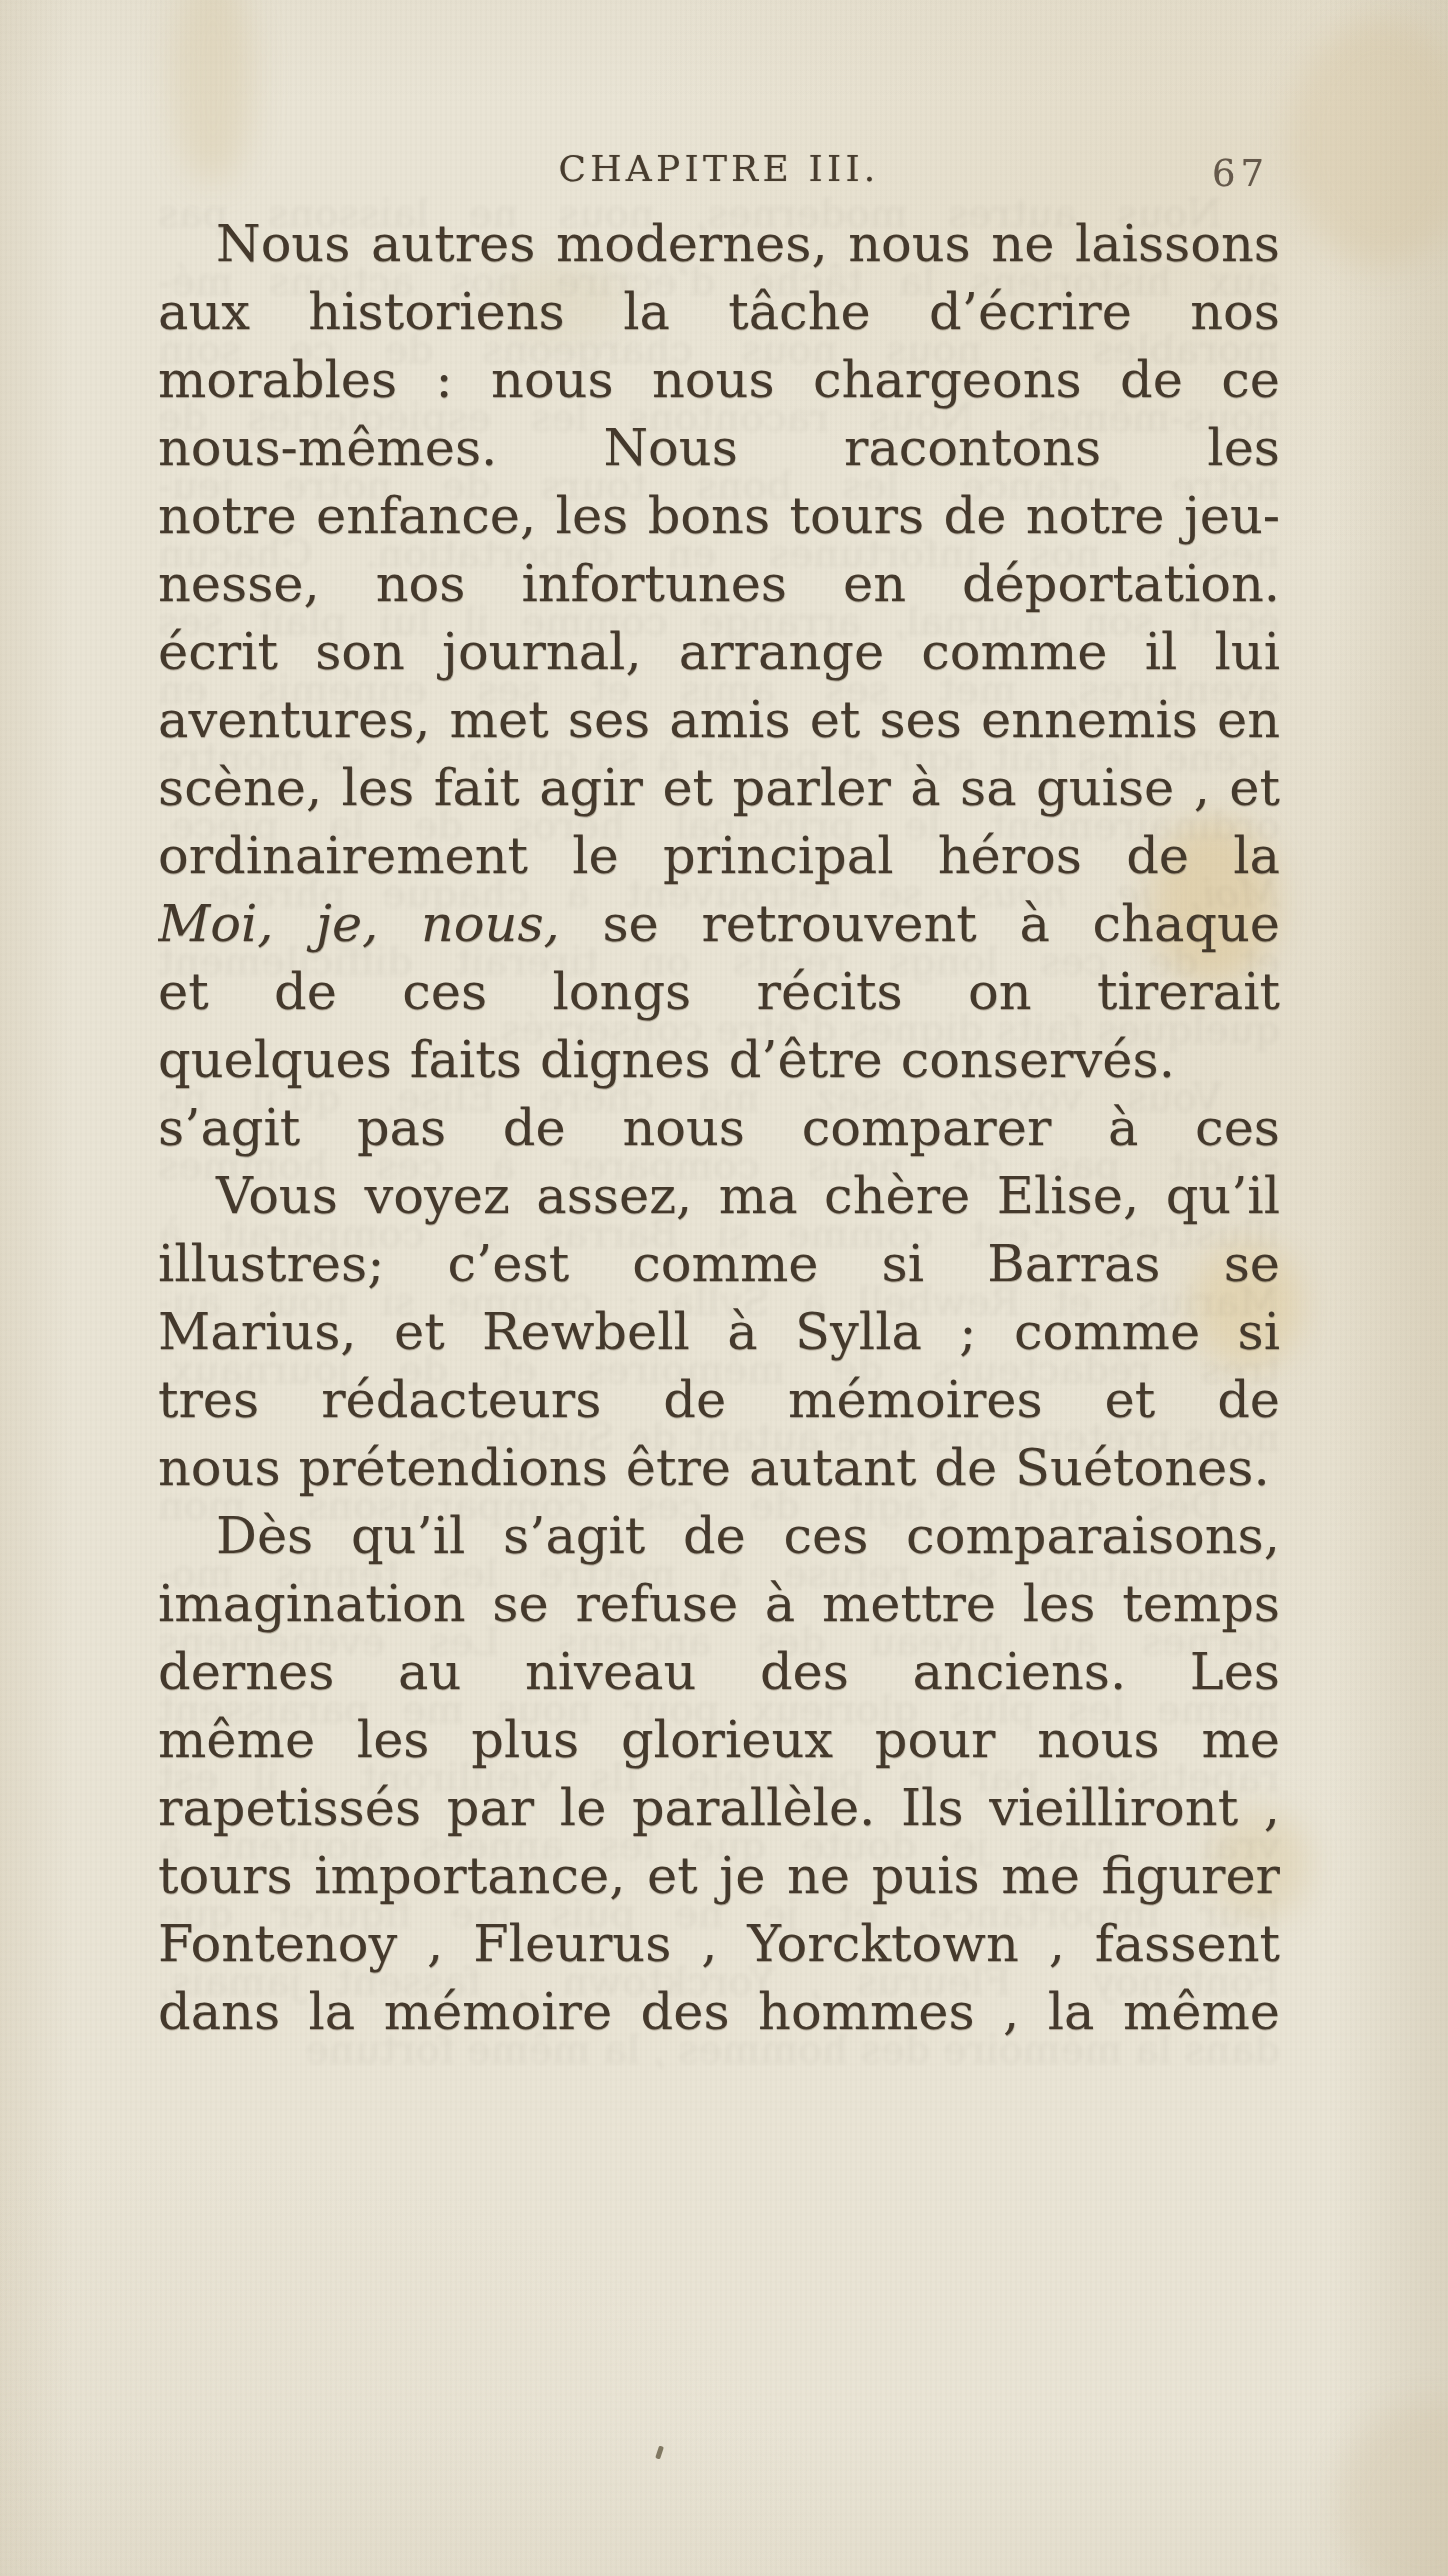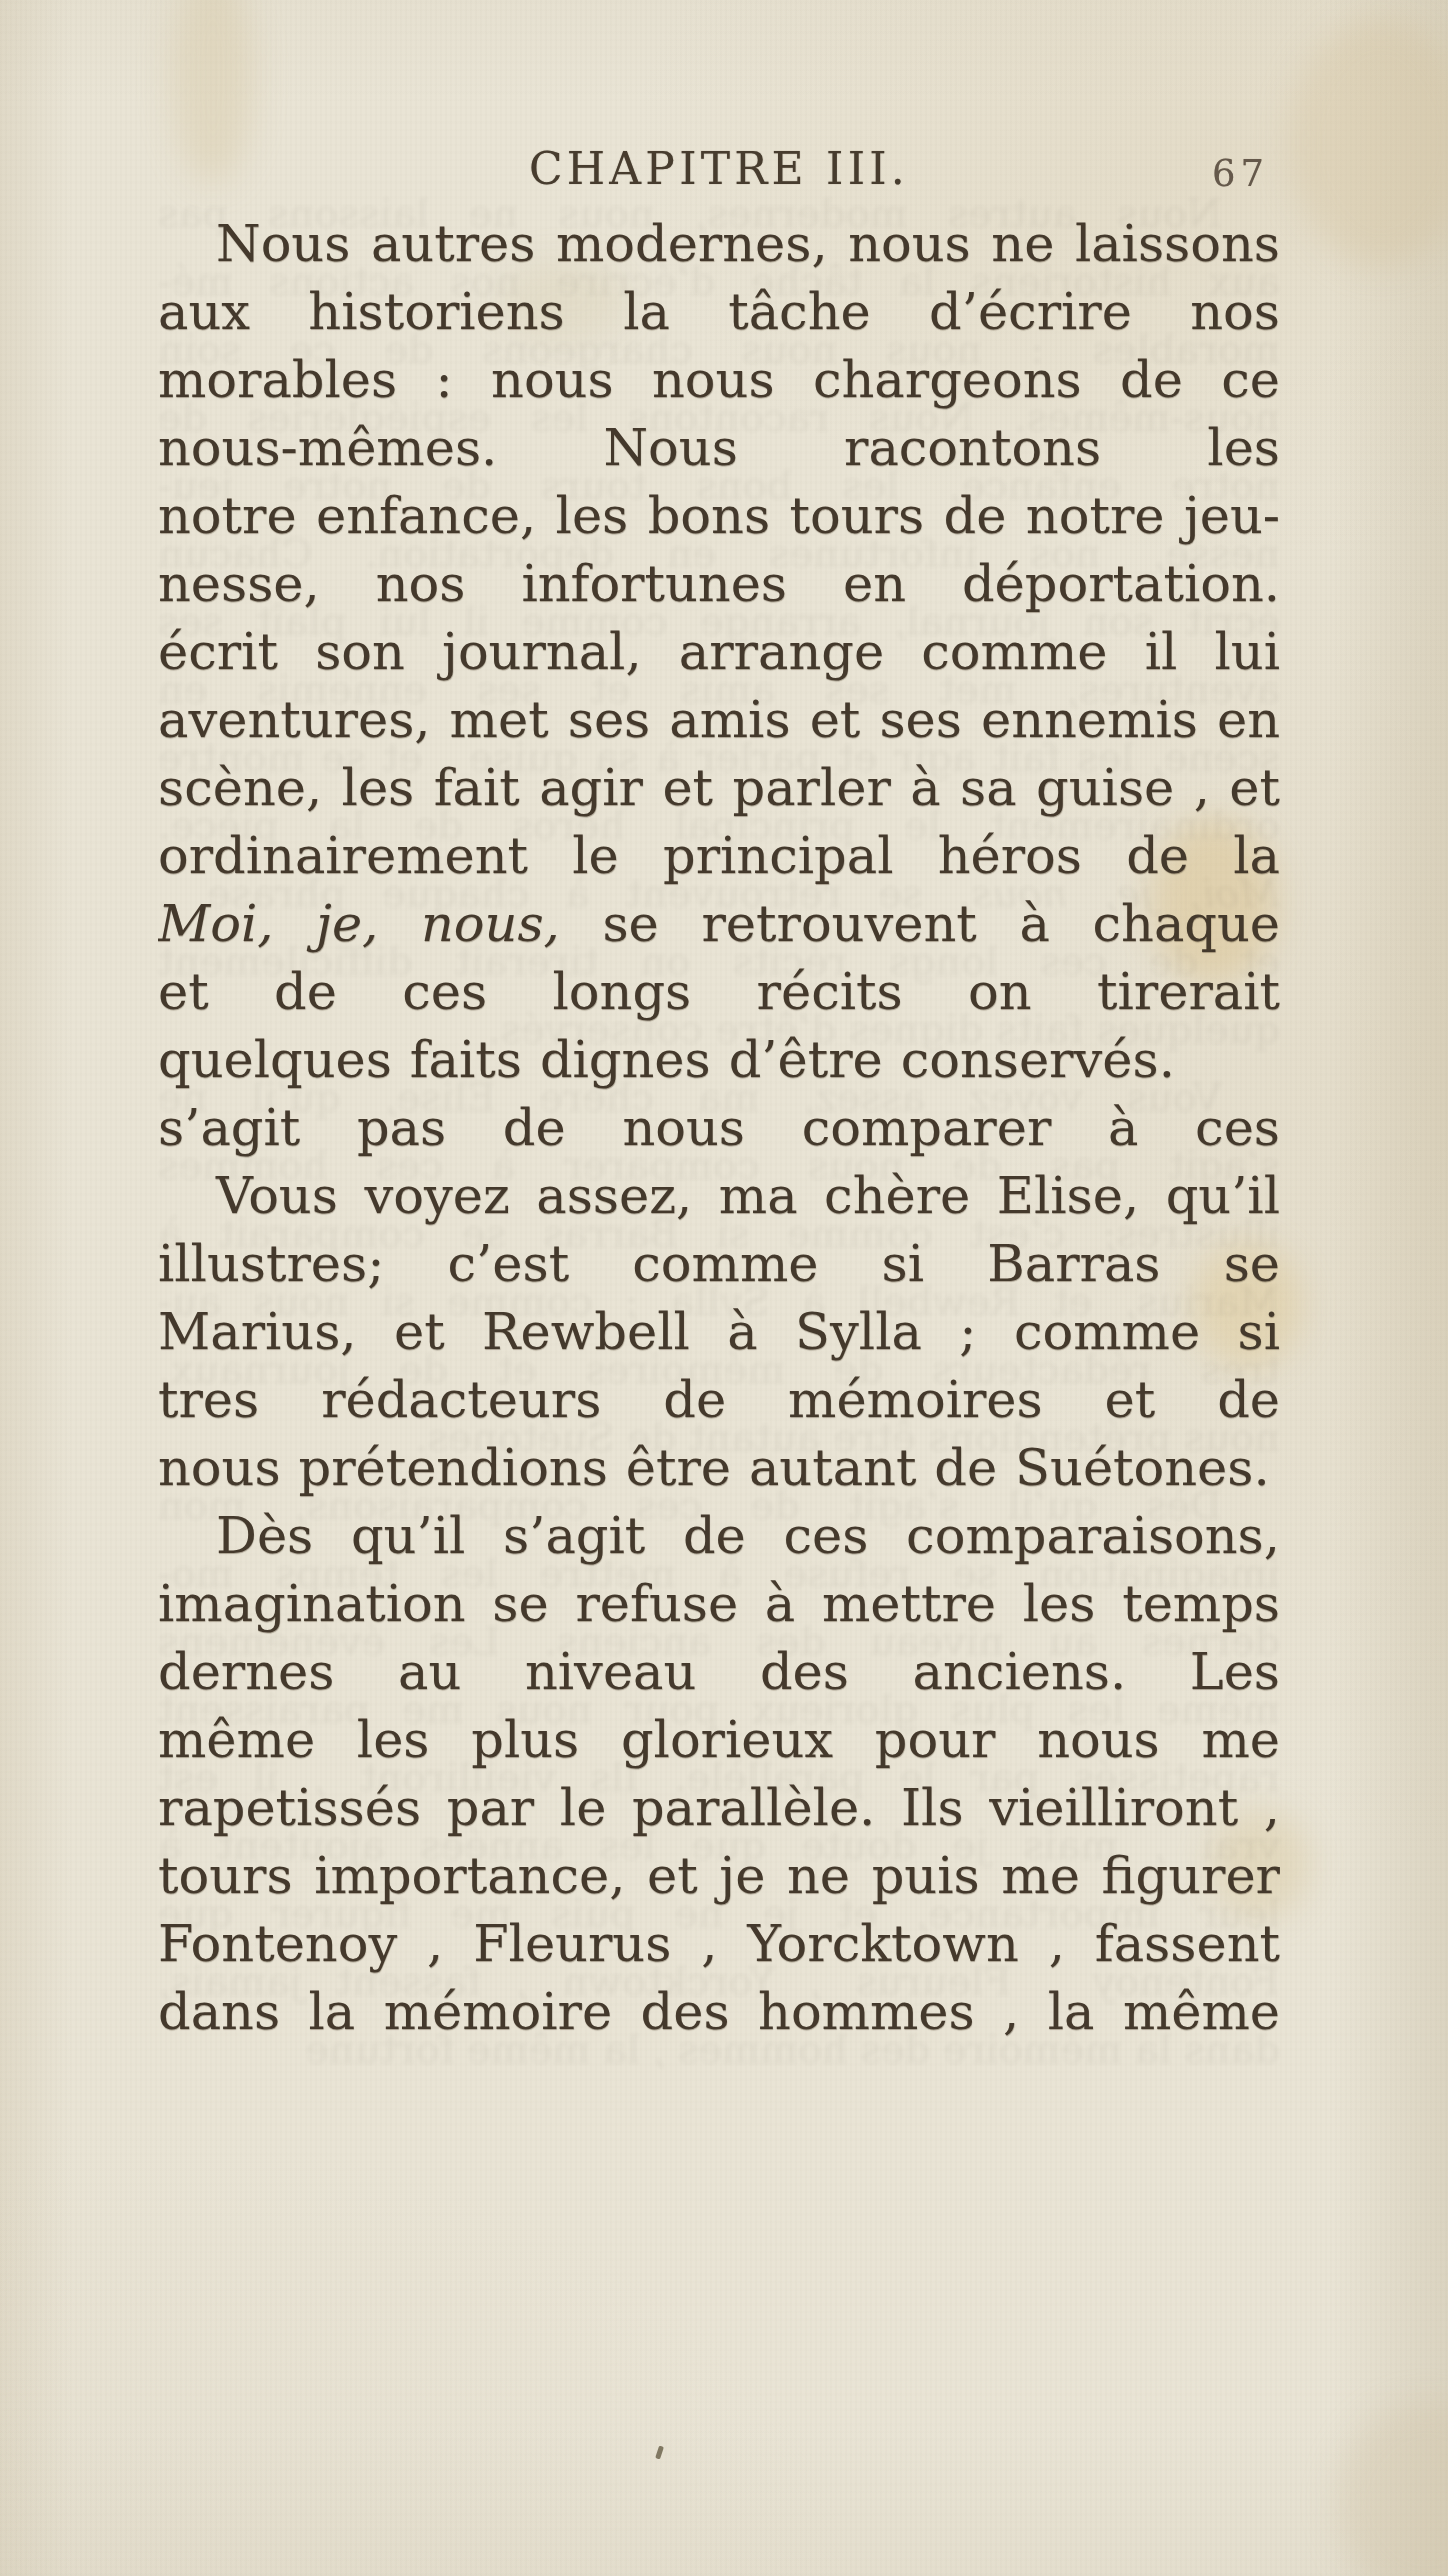--- a/index.html
+++ b/index.html
@@ -29,21 +29,21 @@
   .s4{left:171px;top:-33px;width:83px;height:217px;background:rgba(205,185,140,0.26);}
   .s5{left:1289px;top:16.7px;width:184px;height:250px;background:rgba(208,190,150,0.30);}
   .s6{left:501px;top:259px;width:125px;height:83px;background:rgba(202,184,142,0.16);}
   .s7{left:1335px;top:2402px;width:184px;height:200px;background:rgba(203,188,155,0.25);}
   .speck{
     position:absolute;left:657px;top:2446px;width:5px;height:13.3px;
     background:rgba(95,85,62,0.75);border-radius:1.7px;transform:rotate(18deg);
   }
   .header-chapter{
     position:absolute;left:158px;top:143px;width:1122px;
-    text-align:center;font-size:44px;line-height:52px;
+    text-align:center;font-size:36px;line-height:52px;
     letter-spacing:4.2px;color:#473c2e;
     text-shadow:0 0 1px rgba(62,50,36,0.5);
   }
   .header-pagenum{
     position:absolute;right:179px;top:153px;
     font-size:37px;line-height:42px;color:#54473a;opacity:0.88;
     letter-spacing:5px;
     text-shadow:0 0 0.8px rgba(62,50,36,0.4);
     text-align:center;
   }

